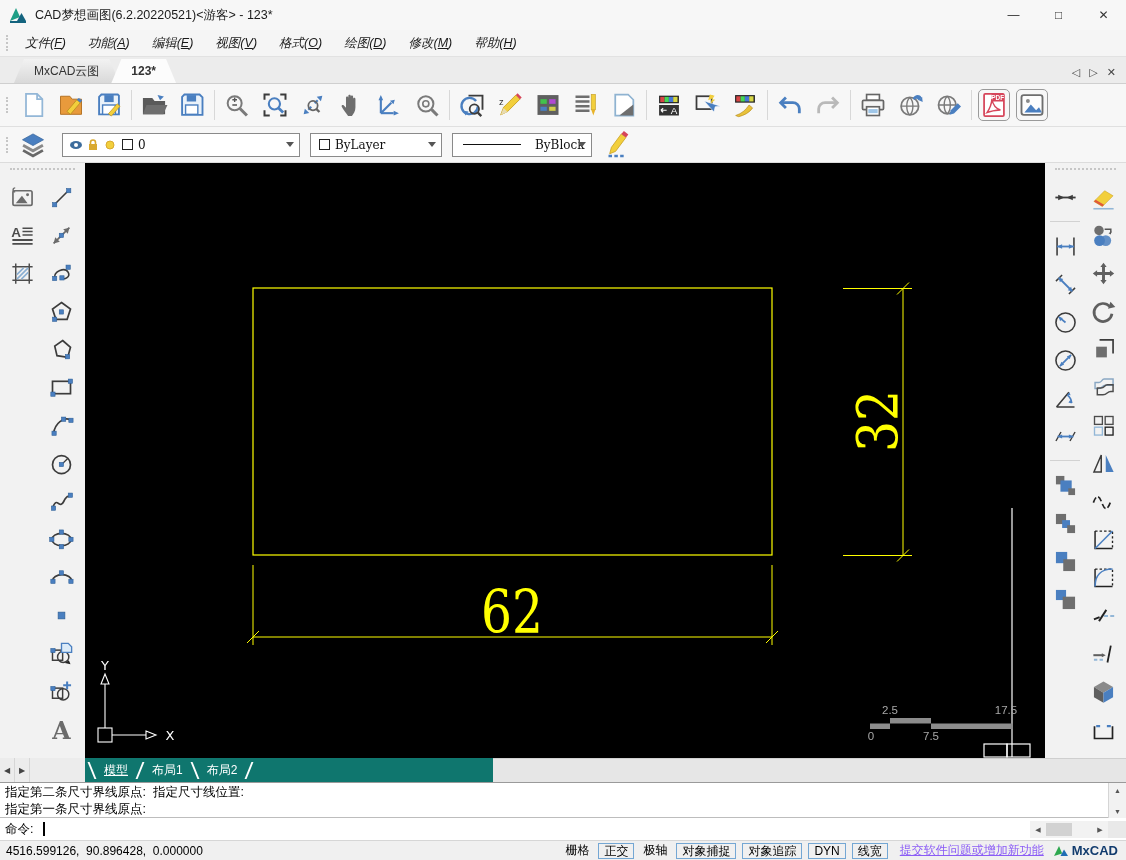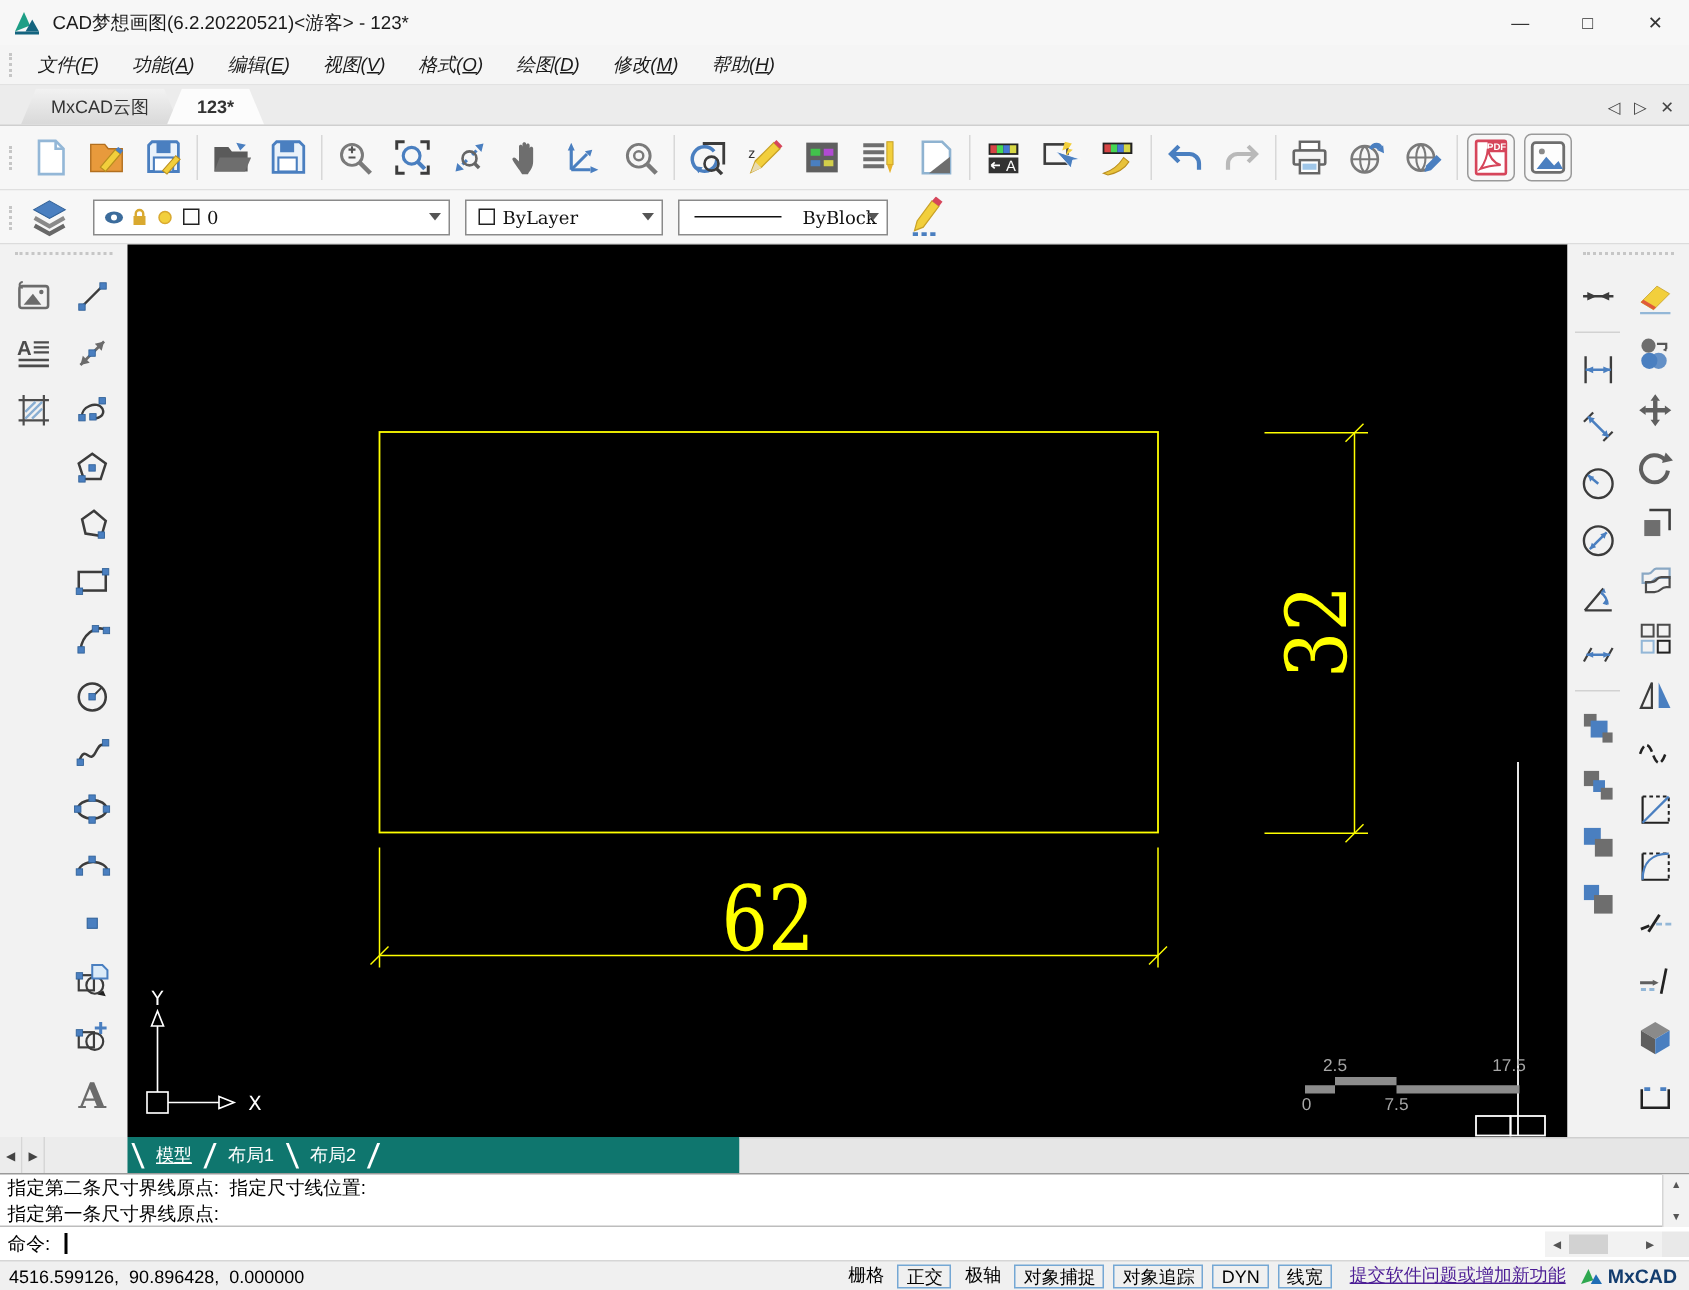--- a/index.html
+++ b/index.html
@@ -110,21 +110,21 @@
   .hs-track{flex:1;}
   .corner{position:absolute;right:0;bottom:2px;width:18px;height:17px;background:#e9e9e9;}
 
   
   .statusbar{height:20px;flex:0 0 20px;background:#f0f0f0;border-top:1px solid #d6d6d6;
              display:flex;align-items:center;font-size:12px;color:#000;}
   .coords{margin-left:6px;white-space:pre;}
   .sb-spacer{flex:1;}
   .stoggle{margin:0 6px;white-space:nowrap;}
   .stoggle.boxed{border:1px solid #74a7d4;padding:0 5px;height:16px;line-height:15px;margin:0 3px;}
-  .feedback{color:#4c1d95;text-decoration:underline;margin:0 9px;white-space:nowrap;}
+  .feedback{color:#8b5cf6;text-decoration:underline;margin:0 9px;white-space:nowrap;}
   .brand{display:flex;align-items:center;gap:3px;margin-right:8px;font-weight:bold;
          color:#123c6e;font-size:13px;white-space:nowrap;}
   .brand svg{width:16px;height:16px;}
 </style>
 </head>
 <body>
 
 <div class="app">
 
   <div class="titlebar">

